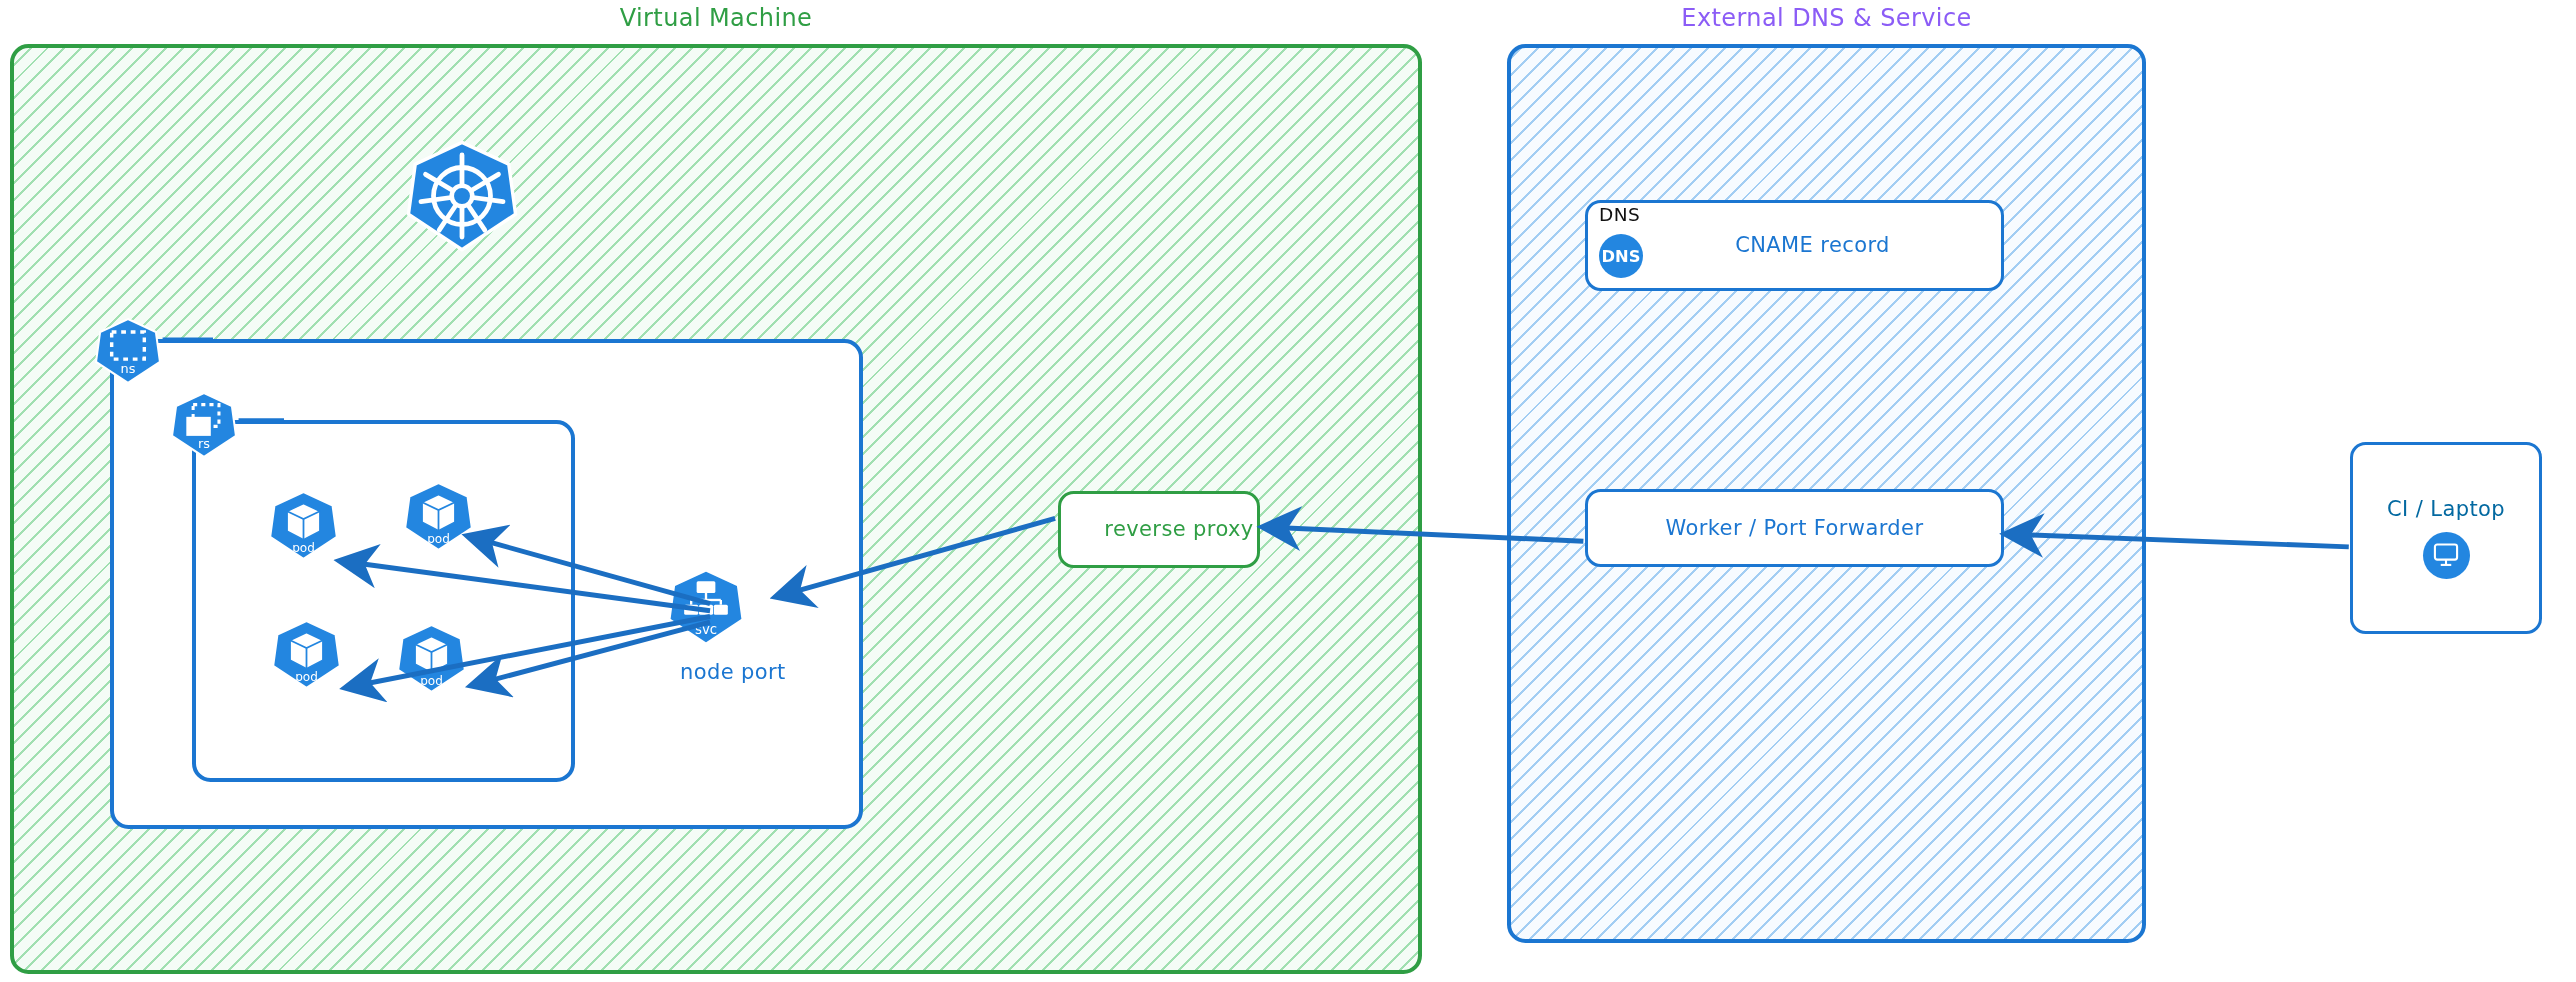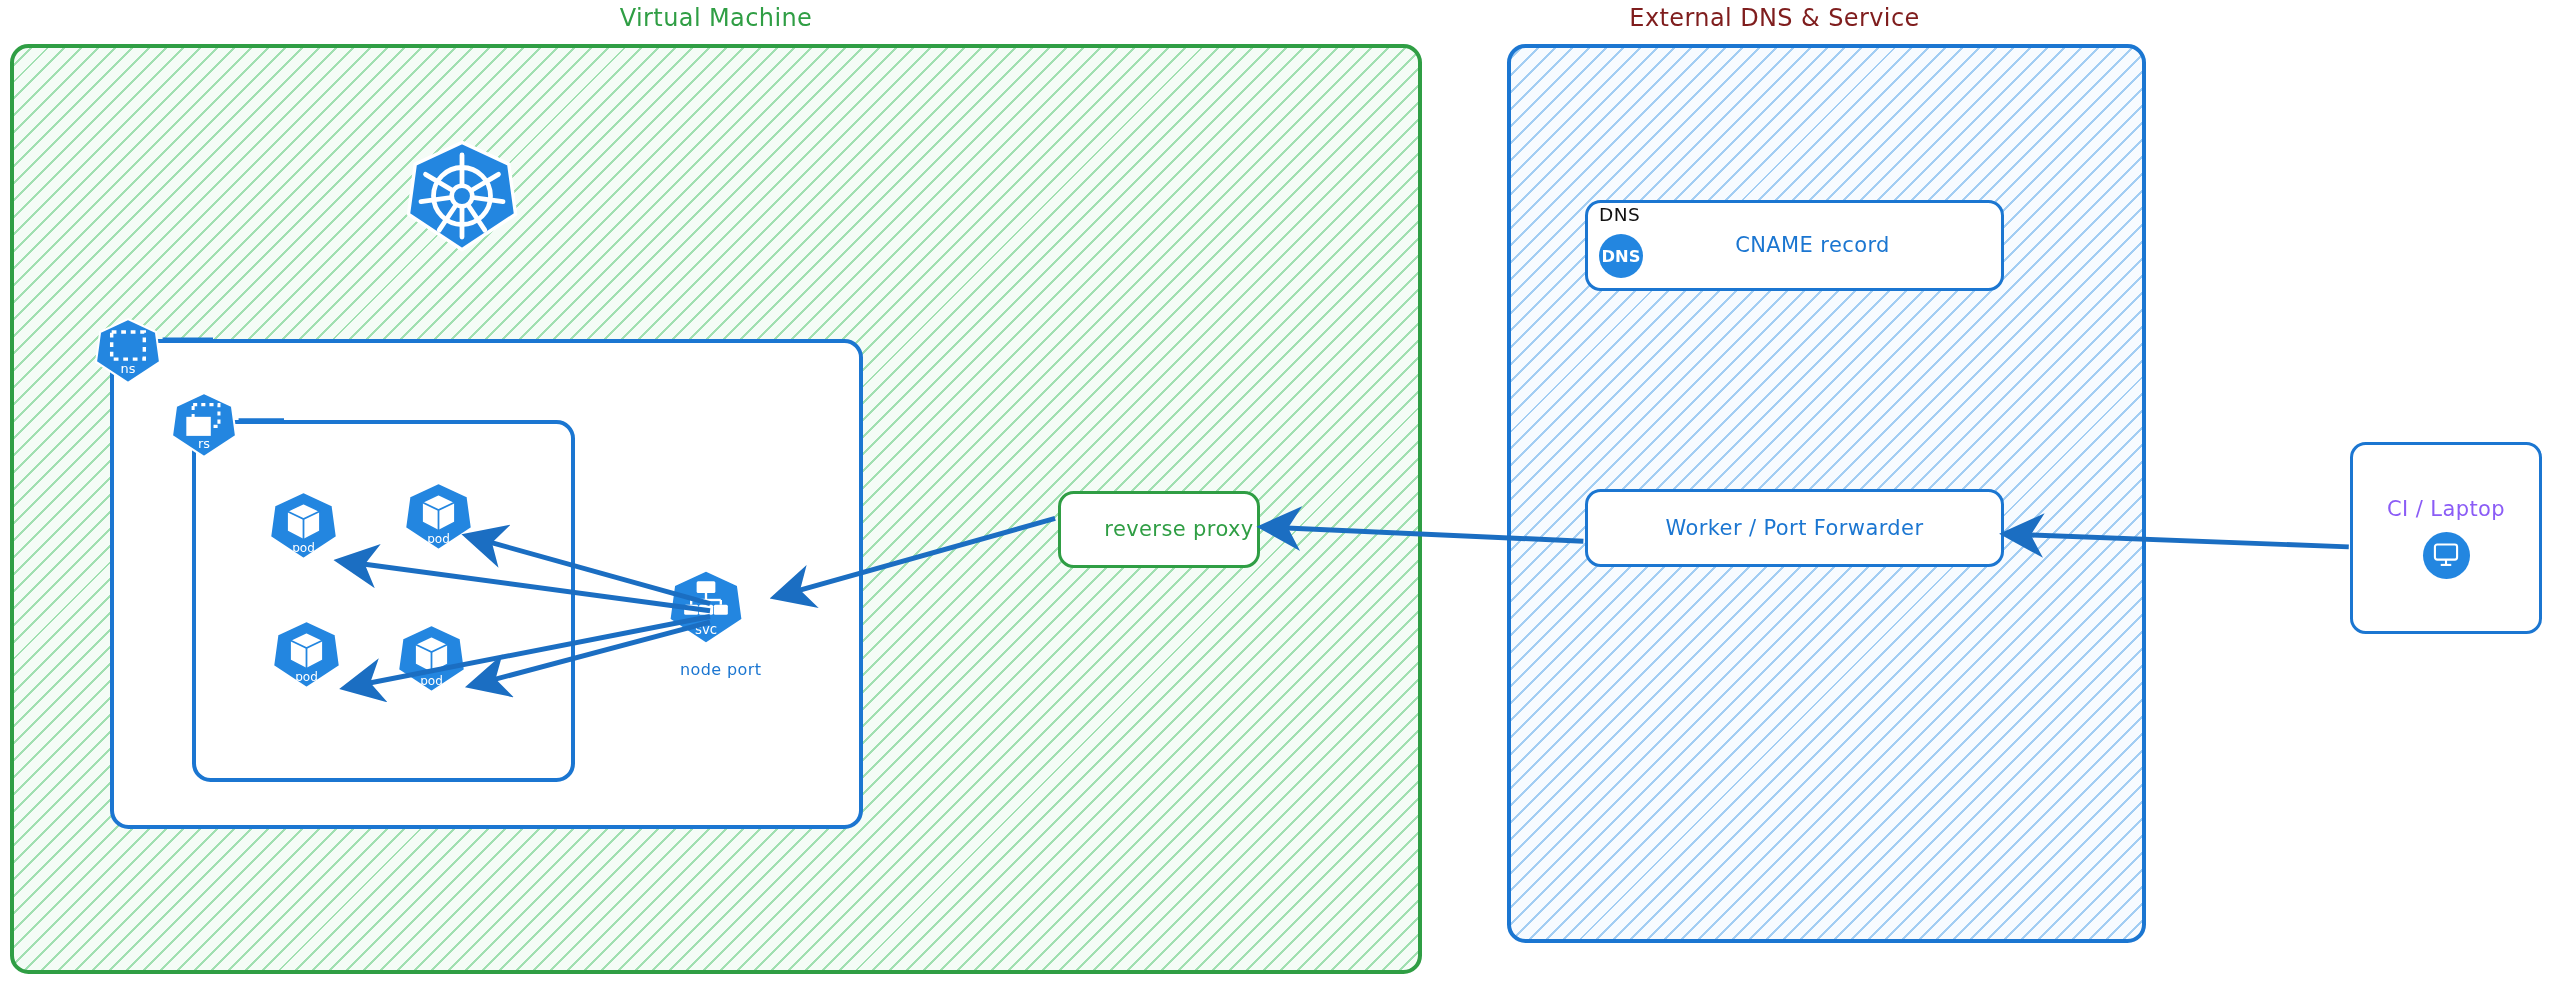--- a/index.html
+++ b/index.html
@@ -56,21 +56,21 @@
     border: 4.3px solid #1b76d1;
     background-color: #f7fbff;
     background-image: repeating-linear-gradient(
       -45deg,
       rgba(106, 175, 235, 0.6) 0px,
       rgba(106, 175, 235, 0.6) 2.1px,
       rgba(255,255,255,0) 2.1px,
       rgba(255,255,255,0) 12px
     );
   }
-  #ext-title { left: 1455px; top: 5.7px; width: 639px; color: #7f1d1d; }
+  #ext-title { left: 1507px; top: 5.7px; width: 639px; color: #8b5cf6; }
 
   
   .inner-box {
     position: absolute;
     box-sizing: border-box;
     border: 4.3px solid #1b76d1;
     border-radius: 18.5px;
     background: #ffffff;
   }
   #ns-box { left: 110px; top: 339px; width: 753px; height: 490px; }
@@ -147,33 +147,33 @@
     border: 3.6px solid #1b76d1;
     align-items: center;
   }
   #worker-box .label { color: #1b76d1; }
 
   #ci-box {
     left: 2350px; top: 442px; width: 192px; height: 192px;
     border: 3.6px solid #1b76d1;
     flex-direction: column;
   }
-  #ci-box .label { color: #8b5cf6; margin-bottom: 10px; }
+  #ci-box .label { color: #0369a1; margin-bottom: 10px; }
   #ci-icon {
     width: 47px; height: 47px;
     border-radius: 50%;
     background: #2386e0;
     display: flex; align-items: center; justify-content: center;
   }
   #ci-icon svg { width: 28px; height: 28px; display: block; }
 
   
   .free-label {
     position: absolute;
-    font-size: 16px;
+    font-size: 21px;
     white-space: nowrap;
     color: #1b76d1;
   }
   #nodeport-label { left: 680px; top: 660px; }
 
   
   #arrows {
     position: absolute;
     left: 0; top: 0;
     width: 2576px; height: 983px;

